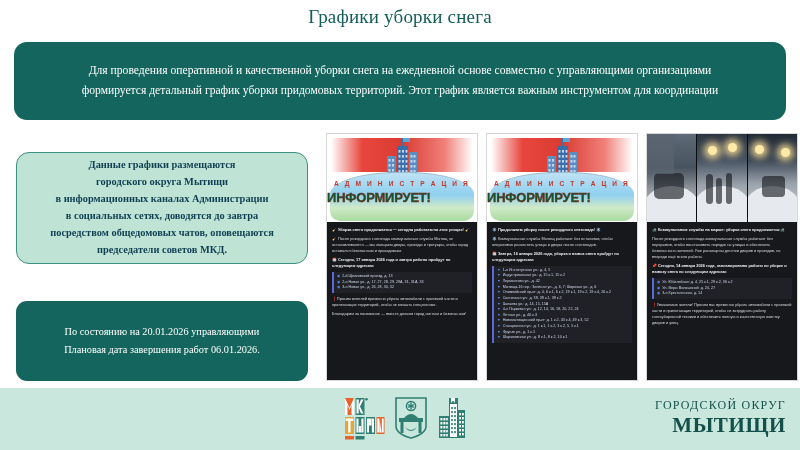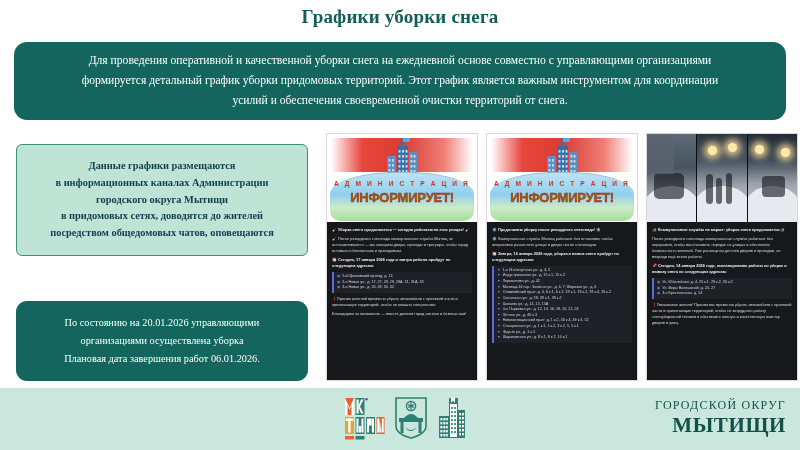--- a/index.html
+++ b/index.html
@@ -7,39 +7,39 @@
     width:800px;height:450px;background:#ffffff;
     font-family:"Liberation Serif", serif;
     overflow:hidden;position:relative;
   }
   .page{position:relative;width:800px;height:450px;}
 
   
   .title{
     position:absolute;top:6px;left:0;width:800px;text-align:center;
     font-family:"Liberation Serif", serif;
-    font-size:19px;font-weight:bold;color:#125e57;letter-spacing:.2px;
+    font-size:19px;font-weight:normal;color:#125e57;letter-spacing:.2px;
   }
 
   
   .intro-box{
     position:absolute;left:14px;top:42px;width:772px;height:78px;
     background:#14655d;border-radius:13px;
     display:flex;align-items:center;justify-content:center;
     box-sizing:border-box;padding:0 18px;
   }
   .intro-text{
     color:#ffffff;font-size:11.6px;line-height:1.75;text-align:center;
     font-family:"Liberation Serif", serif;
   }
 
   
   .mint-box{
-    position:absolute;left:16px;top:144px;width:292px;height:112px;
-    background:#bfe3d5;border:1.6px solid #3d8f7e;border-radius:6px;
+    position:absolute;left:16px;top:152px;width:292px;height:112px;
+    background:#bfe3d5;border:1.6px solid #3d8f7e;border-radius:13px;
     display:flex;align-items:center;justify-content:center;
     box-sizing:border-box;padding:4px 10px;
   }
   .mint-text{
     color:#103f52;font-size:10.4px;font-weight:bold;line-height:1.62;
     text-align:center;font-family:"Liberation Serif", serif;
   }
 
   
   .status-box{
@@ -79,22 +79,22 @@
   .banner .bld{
     position:absolute;left:50%;top:2px;transform:translateX(-50%);
     width:34px;height:52px;
   }
   .banner .b-txt1{
     position:absolute;left:0;right:0;top:46px;text-align:center;
     font-size:6.6px;font-weight:bold;color:#c0392b;letter-spacing:2.1px;
     font-family:"Liberation Sans", sans-serif;
   }
   .banner .b-txt2{
-    position:absolute;left:0;right:0;top:56px;text-align:center;
-    font-size:13px;font-weight:bold;color:#a16207;letter-spacing:-.2px;
+    position:absolute;left:0;right:0;top:56px;text-align:left;
+    font-size:13px;font-weight:bold;color:#14532d;letter-spacing:-.2px;
     -webkit-text-stroke:0.4px #8d2318;
     font-family:"Liberation Sans", sans-serif;
   }
 
   
   .collage{position:relative;width:100%;height:88px;display:flex;gap:1px;background:#0b0d10;}
   .ph{position:relative;flex:1;overflow:hidden;}
   .ph.a{background:linear-gradient(180deg,#5d6a77 0%,#47535e 38%,#8d939a 62%,#c9cdd2 100%);}
   .ph.b{background:linear-gradient(180deg,#2c3440 0%,#485463 30%,#9aa2ab 58%,#d9dde1 100%);}
   .ph.c{background:linear-gradient(180deg,#222a35 0%,#3e4a58 30%,#99a1aa 56%,#dfe3e7 100%);}
@@ -137,38 +137,37 @@
 <body>
 
 <div class="page">
 
   <div class="title">Графики уборки снега</div>
 
   <div class="intro-box">
     <div class="intro-text">
       <div>Для проведения оперативной и качественной уборки снега на ежедневной основе совместно с управляющими  организациями</div>
       <div>формируется  детальный  график уборки придомовых территорий.  Этот график является важным инструментом  для координации</div>
-      <div>усилий  и обеспечения своевременной  очистки  территорий  от снега.</div>
     </div>
   </div>
 
   <div class="mint-box">
     <div class="mint-text">
       <div>Данные графики размещаются</div>
+      <div>городского округа Мытищи</div>
       <div>в информационных каналах Администрации</div>
-      <div>городского округа Мытищи</div>
-      <div>в  придомовых сетях, доводятся до жителей</div>
+      <div>в  социальных сетях, доводятся до завтра</div>
       <div>посредством общедомовых чатов, оповещаются</div>
+      <div>председатели советов МКД.</div>
     </div>
   </div>
 
   <div class="status-box">
     <div class="status-text">
       <div>По состоянию на 20.01.2026  управляющими</div>
-      <div>организациями осуществлена уборка</div>
       <div>Плановая дата завершения работ 06.01.2026.</div>
     </div>
   </div>
 
   <div class="panel" id="panel-1">
     <div class="banner">
       <div class="redbar"></div>
       <svg class="bld" viewBox="0 0 34 52">
         <rect x="2" y="20" width="9" height="30" fill="#5a8fc2"></rect>
         <rect x="12" y="10" width="11" height="40" fill="#3a6ea8"></rect>

